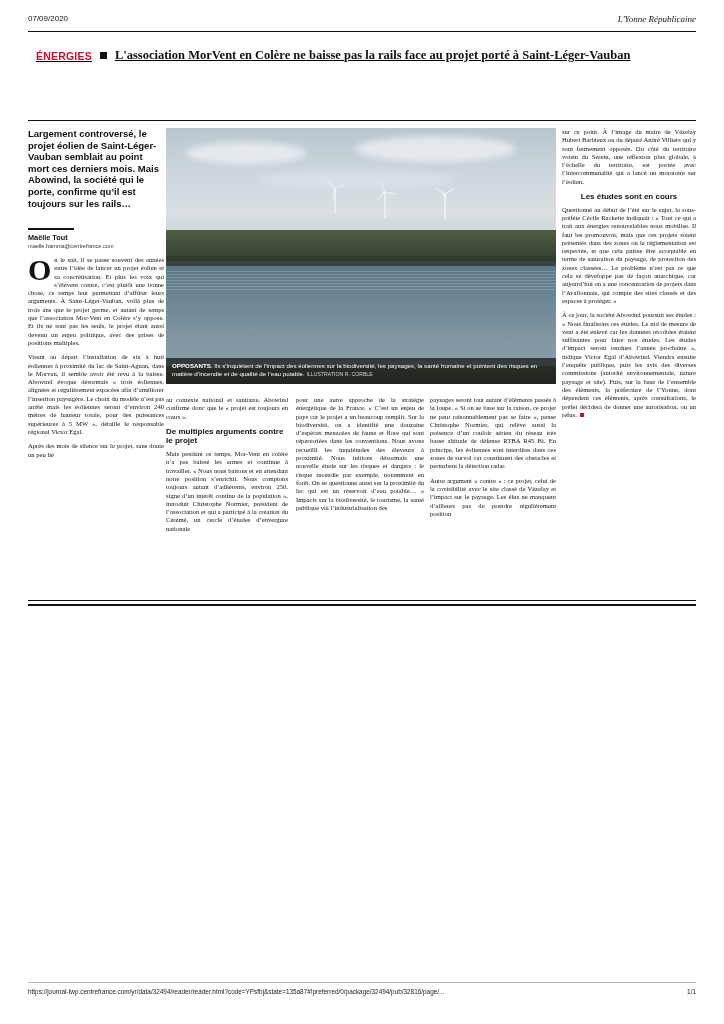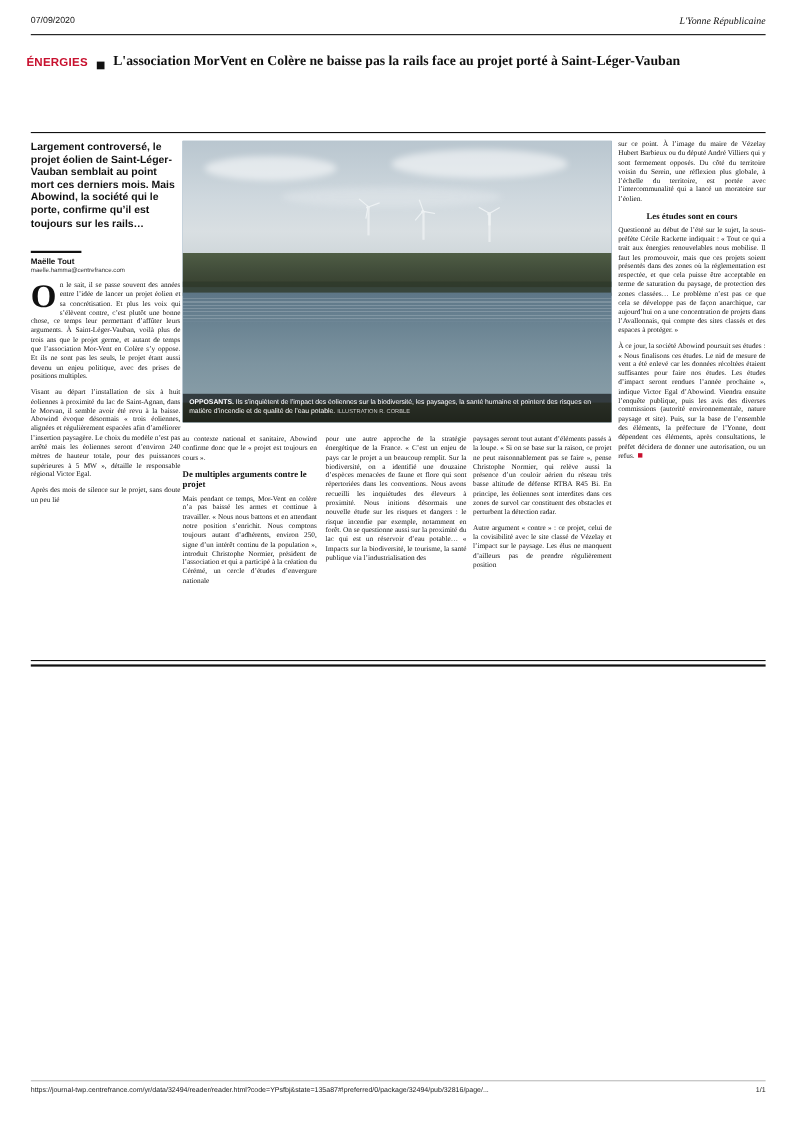--- a/index.html
+++ b/index.html
@@ -52,25 +52,26 @@
     position: absolute;
     left: 28px; top: 31px;
     width: 668px;
     height: 1px;
     background: #111;
   }
 
   
   .kicker-row {
     position: absolute;
-    left: 24px; top: 48px;
+    left: 36px; top: 48px;
     width: 668px;
     display: flex;
-    align-items: flex-end;
+    align-items: center;
     gap: 6px;
+    text-decoration: underline;
   }
   .kicker-label {
     font-family: "Liberation Sans", sans-serif;
     font-weight: bold;
     font-size: 10.5px;
     letter-spacing: .2px;
     color: #c8102e;
   }
   .kicker-square {
     display: inline-block;
@@ -189,21 +190,21 @@
   .col4 p { margin: 0 0 6px 0; }
 
   
   .col5 {
     left: 562px; top: 128px;
     width: 134px;
   }
   .col5 p { margin: 0 0 6px 0; }
 
   .subhead {
-    font-family: Liberation Serif, serif;
+    font-family: Liberation Sans, sans-serif;
     font-weight: bold;
     font-size: 8px;
     line-height: 9.6px;
     margin: 3px 0 4px 0;
     text-align: left;
     color: #111;
   }
   .subhead.center { text-align: center; }
 
   

